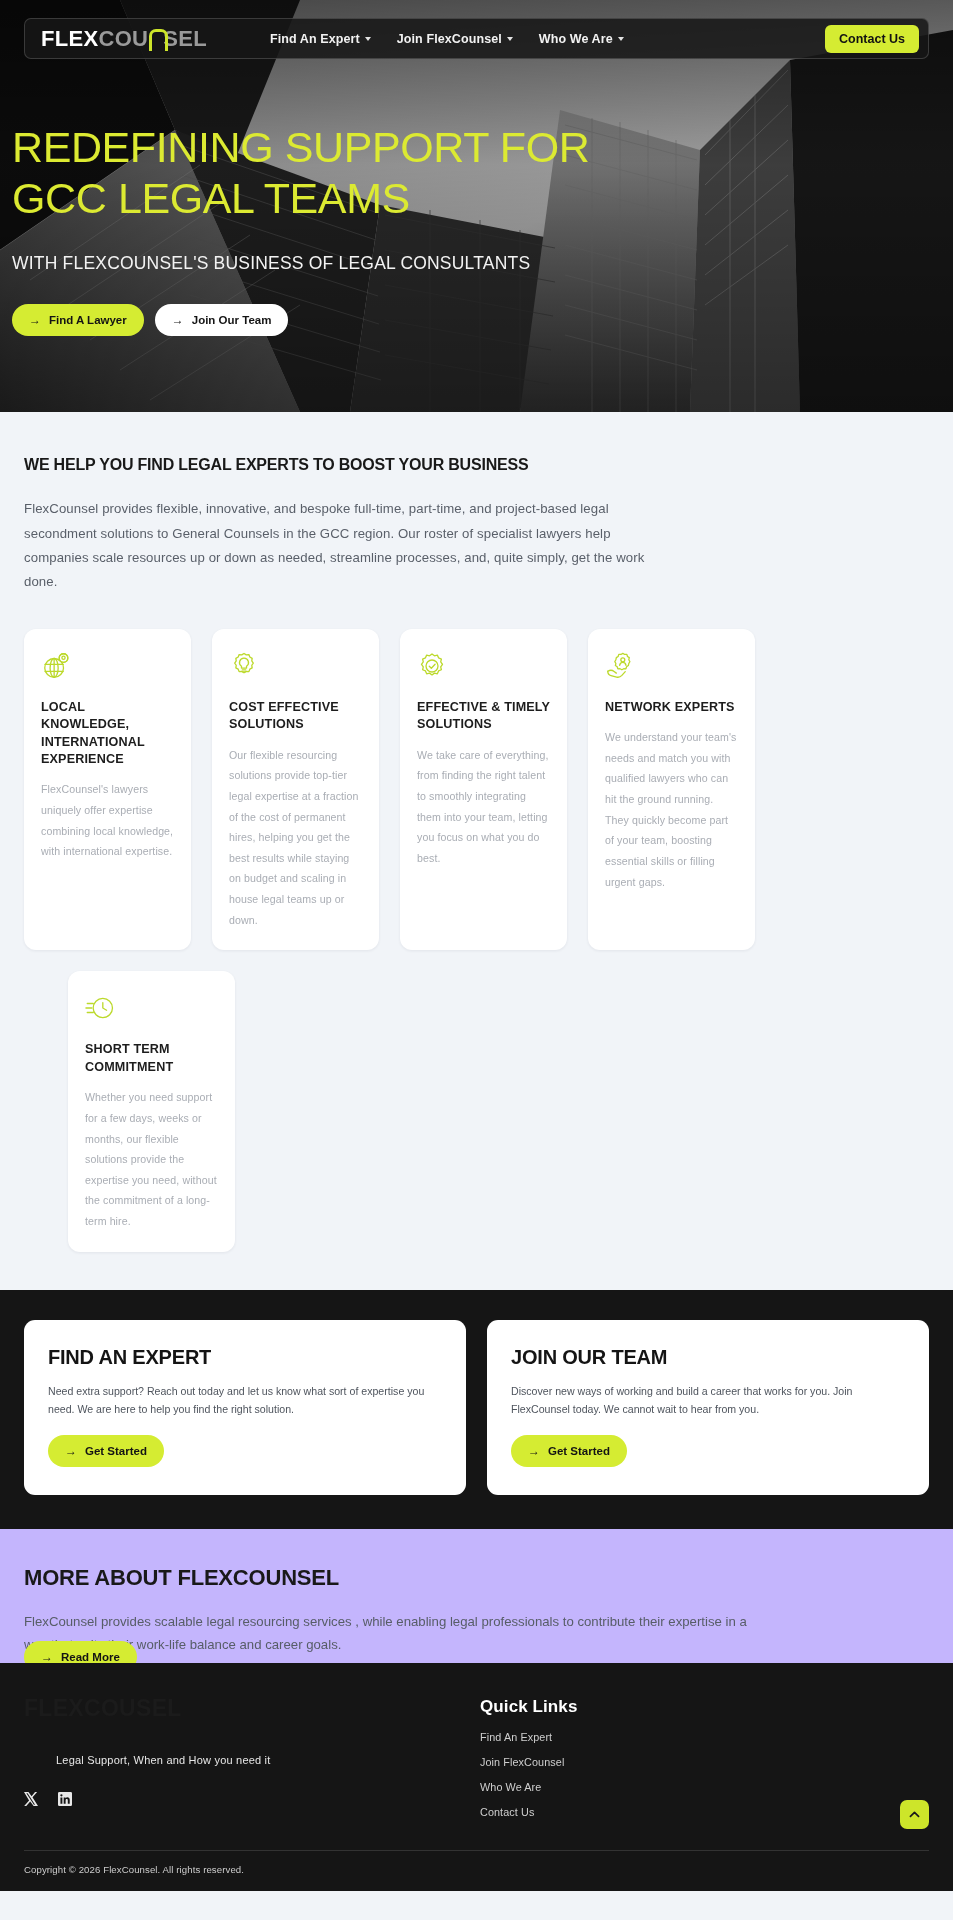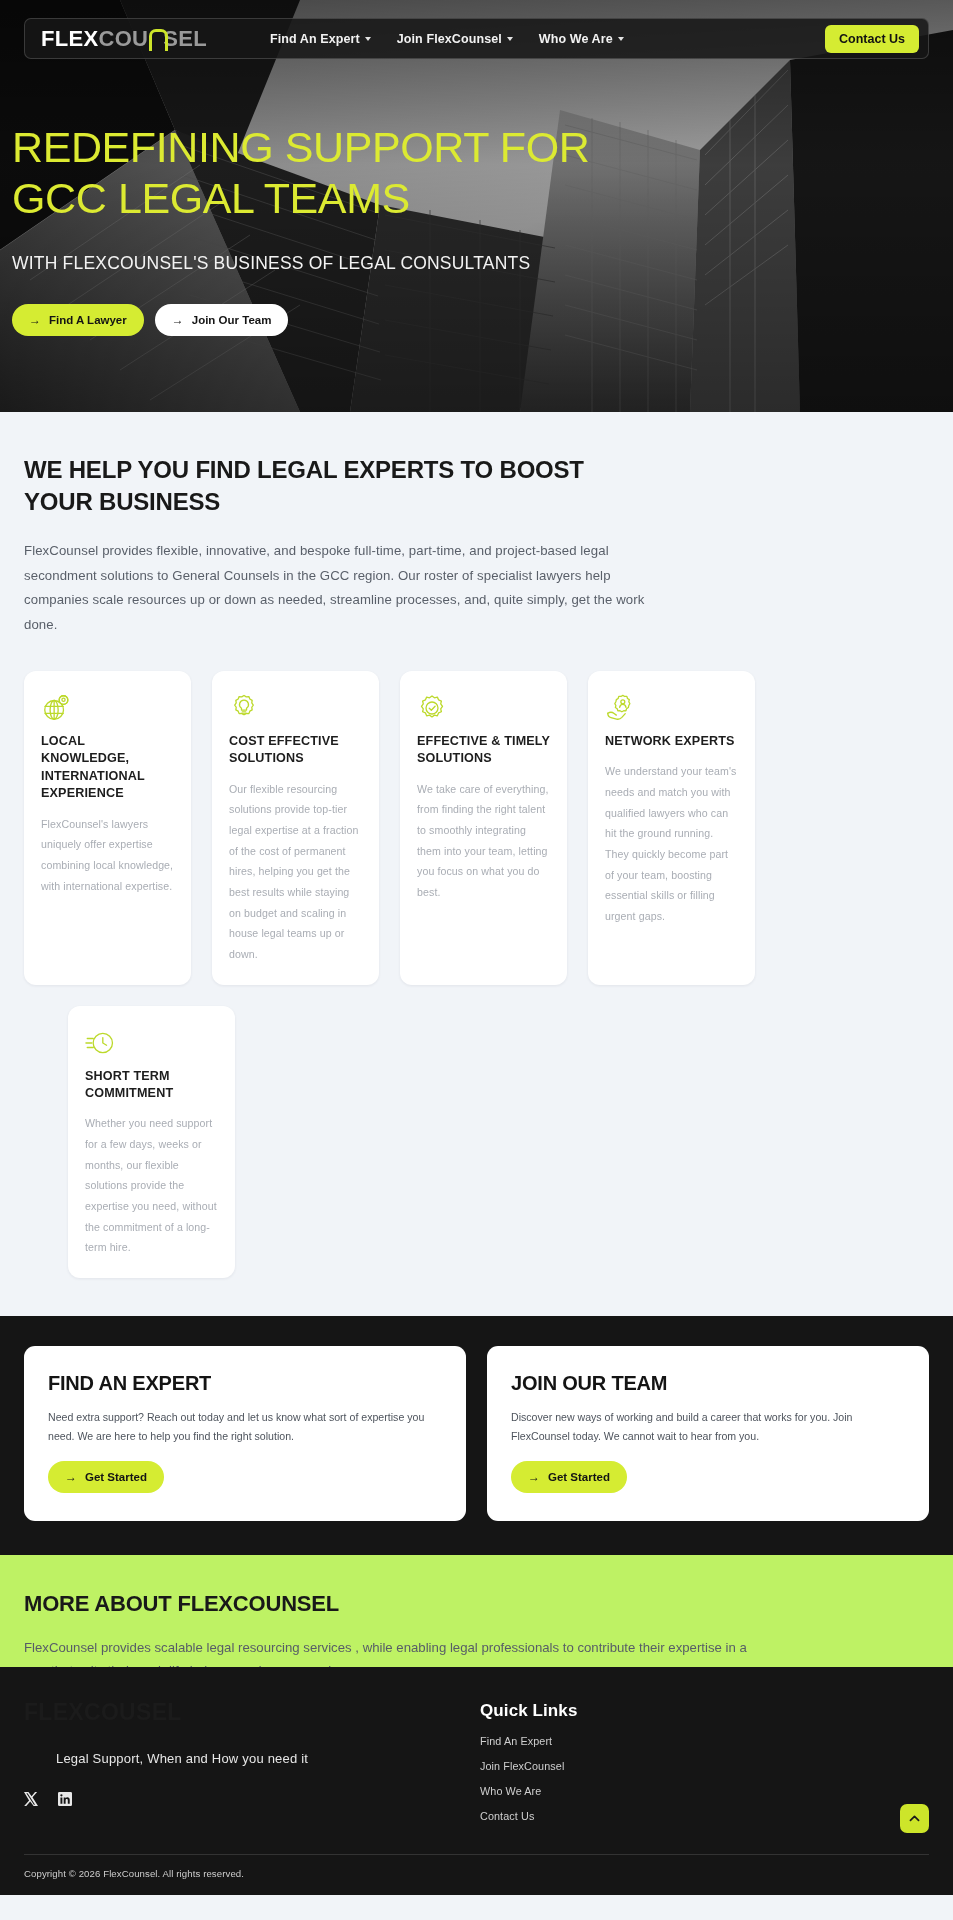--- a/index.html
+++ b/index.html
@@ -81,72 +81,72 @@
     border-radius: 20px; font-size: 11.5px; font-weight: 700;
     padding: 9px 17px; cursor: pointer; white-space: nowrap;
   }
   .btn .arr { font-size: 12px; font-weight: 700; }
   .btn-accent { background: #d5ec32; color: #141414; }
   .btn-light  { background: #fff; color: #141414; }
 
   
   .sec-light { background: #f1f4f8; padding: 42px 24px 0; }
   .h2 {
-    font-size: 24px; font-weight: 600; letter-spacing: -.2px;
+    font-size: 16px; font-weight: 600; letter-spacing: -.2px;
     line-height: 1.32; max-width: 570px; color: #191919;
   }
   .lead {
     margin-top: 22px; color: #595f69;
     font-size: 13.2px; line-height: 1.85; max-width: 640px; letter-spacing: .1px;
   }
 
   
   .grid { margin-top: 34px; display: flex; flex-wrap: wrap; gap: 21px; }
   .card {
     width: 167px; background: #fff; border-radius: 12px;
     padding: 22px 17px 20px;
     box-shadow: 0 1px 3px rgba(25,35,60,.07);
     display: flex; flex-direction: column;
   }
   .card.tall { min-height: 234px; }
   .card-icon { width: 30px; height: 30px; color: #bcd92b; }
   .card-icon svg { width: 30px; height: 30px; display: block; }
   .card-title {
-    margin-top: 10px; font-size: 12.6px; font-weight: 700;
+    margin-top: 18px; font-size: 12.6px; font-weight: 700;
     letter-spacing: .15px; line-height: 1.38; color: #1d1d1d;
   }
   .card-text {
     margin-top: 11px; color: #a9adb4;
     font-size: 10.6px; line-height: 1.95; letter-spacing: .1px;
   }
   .grid-row2 { margin-top: 21px; display: flex; padding-left: 44px; }
   .card.c5 { min-height: 232px; }
 
   
   .sec-dark { background: #151515; margin-top: 38px; padding: 30px 24px 34px; }
   .cta-row { display: flex; gap: 21px; }
   .cta-card {
     flex: 1; background: #fff; border-radius: 11px; padding: 26px 24px 28px;
   }
   .cta-title { font-size: 20px; font-weight: 600; letter-spacing: -.2px; color: #141414; }
   .cta-text { margin-top: 13px; font-size: 10.6px; line-height: 1.75; color: #4e545d; }
   .cta-btn { margin-top: 16px; }
 
   
-  .sec-about { background: #bef264; padding: 36px 24px 0; height: 112px; position: relative; }
+  .sec-about { background: #c4b5fd; padding: 36px 24px 0; height: 134px; position: relative; }
   .about-h2 { font-size: 22px; font-weight: 600; letter-spacing: -.2px; color: #191919; }
   .about-text { margin-top: 20px; font-size: 13.2px; line-height: 1.72; color: #575d67; max-width: 740px; }
   .about-btn { position: absolute; left: 24px; top: 112px; }
 
   
   footer { background: #151515; padding: 32px 24px 0; position: relative; }
   .foot-cols { display: flex; }
   .foot-left { width: 456px; }
   .foot-logo { font-size: 23px; font-weight: 700; letter-spacing: .3px; display: flex; align-items: baseline; }
-  .foot-tag { margin-top: 25px; color: #e7e7e7; font-size: 13px; letter-spacing: .2px; padding-left: 32px; }
+  .foot-tag { margin-top: 32px; color: #e7e7e7; font-size: 11px; letter-spacing: .2px; padding-left: 32px; }
   .socials { margin-top: 26px; display: flex; gap: 20px; align-items: center; }
   .soc { color: #e8e8e8; cursor: pointer; display: block; }
   .soc svg { display: block; }
   .foot-right { padding-top: 2px; }
   .ql-title { color: #fff; font-size: 17px; font-weight: 700; letter-spacing: .1px; }
   .ql-list { margin-top: 14px; display: flex; flex-direction: column; gap: 13px; }
   .ql-item { color: #cfcfcf; font-size: 10.8px; cursor: pointer; letter-spacing: .1px; }
   .foot-sep { margin-top: 32px; border-top: 1px solid #333; }
   .copyright { padding: 13px 0 16px; color: #cdcdcd; font-size: 9.6px; letter-spacing: .1px; }
   .totop {

